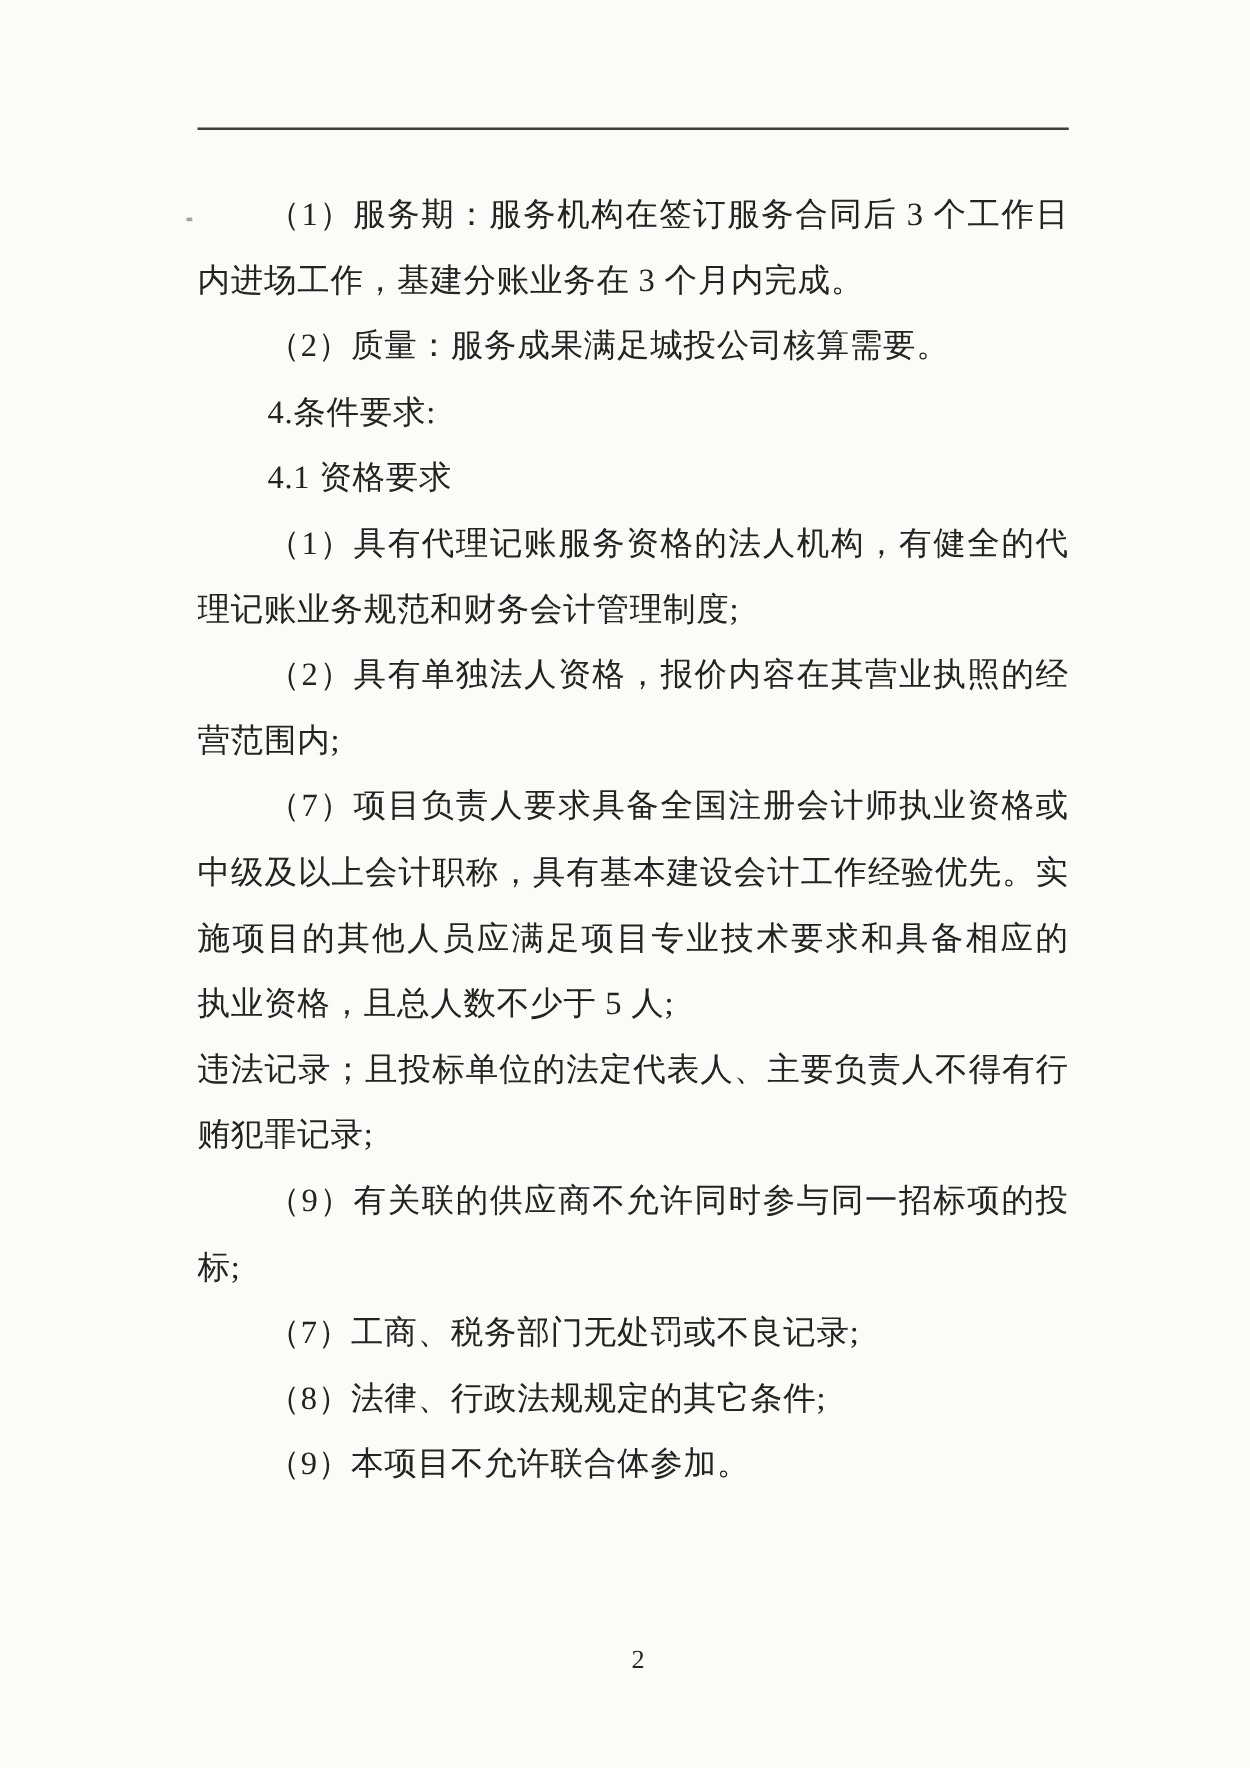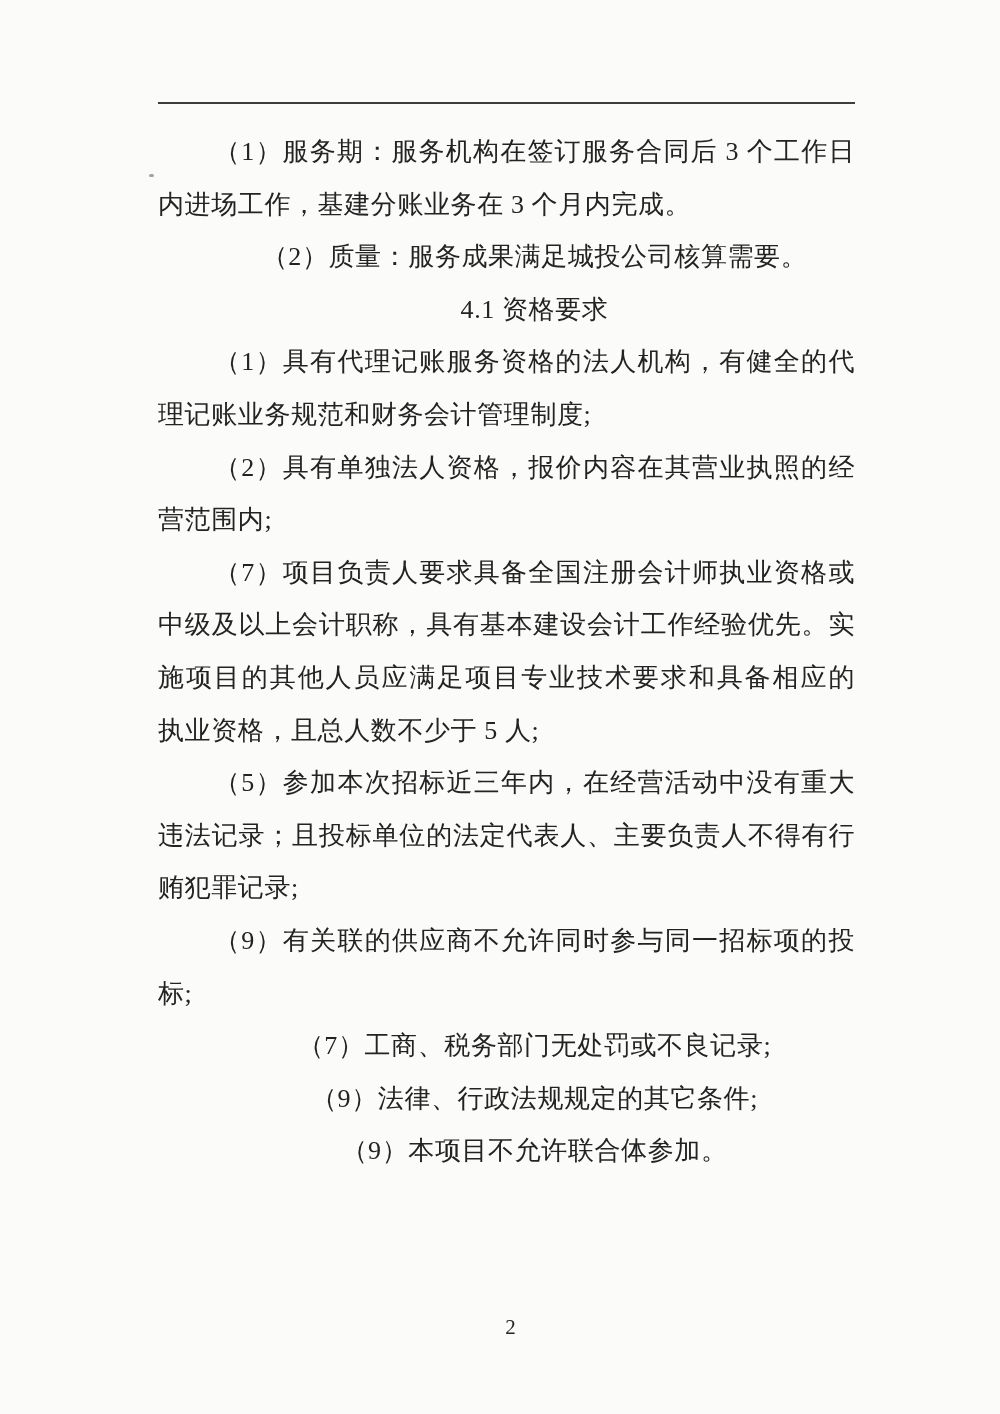--- a/index.html
+++ b/index.html
@@ -30,21 +30,21 @@
     width: 5px;
     height: 3px;
     border-radius: 2px;
     background: #8f8f8f;
     opacity: 0.8;
   }
 
   .text-block {
     position: absolute;
     left: 158px;
-    top: 126px;
+    top: 146px;
     width: 697px;
     font-size: 26px;
     letter-spacing: 0.6px;
   }
 
   .line {
     height: 52.6px;
     line-height: 52.6px;
     white-space: nowrap;
     overflow: hidden;
@@ -52,21 +52,20 @@
   }
 
   .line.fill {
     white-space: normal;
     text-align: justify;
     text-align-last: justify;
   }
 
   .line.indent {
     padding-left: 56px;
-    text-align: center;
   }
 
   .page-number {
     position: absolute;
     left: 158px;
     top: 1315px;
     width: 706px;
     text-align: center;
     font-size: 21px;
     letter-spacing: 1px;
@@ -76,32 +75,32 @@
 </head>
 <body>
 
 <div class="page" style="--bg: #fbfbf9; --ink: #232323; --rule: #3d3d3d;">
   <div class="header-rule"></div>
   <div class="scan-speck"></div>
   <div class="text-block" id="text-block">
       <div class="line indent fill">（1）服务期：服务机构在签订服务合同后 3 个工作日</div>
       <div class="line">内进场工作，基建分账业务在 3 个月内完成。</div>
       <div class="line indent">（2）质量：服务成果满足城投公司核算需要。</div>
+      <div class="line indent">4.条件要求:</div>
       <div class="line indent">4.1 资格要求</div>
       <div class="line indent fill">（1）具有代理记账服务资格的法人机构，有健全的代</div>
       <div class="line">理记账业务规范和财务会计管理制度;</div>
       <div class="line indent fill">（2）具有单独法人资格，报价内容在其营业执照的经</div>
       <div class="line">营范围内;</div>
       <div class="line indent fill">（7）项目负责人要求具备全国注册会计师执业资格或</div>
       <div class="line fill">中级及以上会计职称，具有基本建设会计工作经验优先。实</div>
       <div class="line fill">施项目的其他人员应满足项目专业技术要求和具备相应的</div>
       <div class="line">执业资格，且总人数不少于 5 人;</div>
-      <div class="line indent fill">（5）参加本次招标近三年内，在经营活动中没有重大</div>
       <div class="line fill">违法记录；且投标单位的法定代表人、主要负责人不得有行</div>
       <div class="line">贿犯罪记录;</div>
       <div class="line indent fill">（9）有关联的供应商不允许同时参与同一招标项的投</div>
       <div class="line">标;</div>
       <div class="line indent">（7）工商、税务部门无处罚或不良记录;</div>
-      <div class="line indent">（9）法律、行政法规规定的其它条件;</div>
+      <div class="line indent">（8）法律、行政法规规定的其它条件;</div>
       <div class="line indent">（9）本项目不允许联合体参加。</div>
     </div>
   <div class="page-number">2</div>
 </div>
 
 </body></html>

